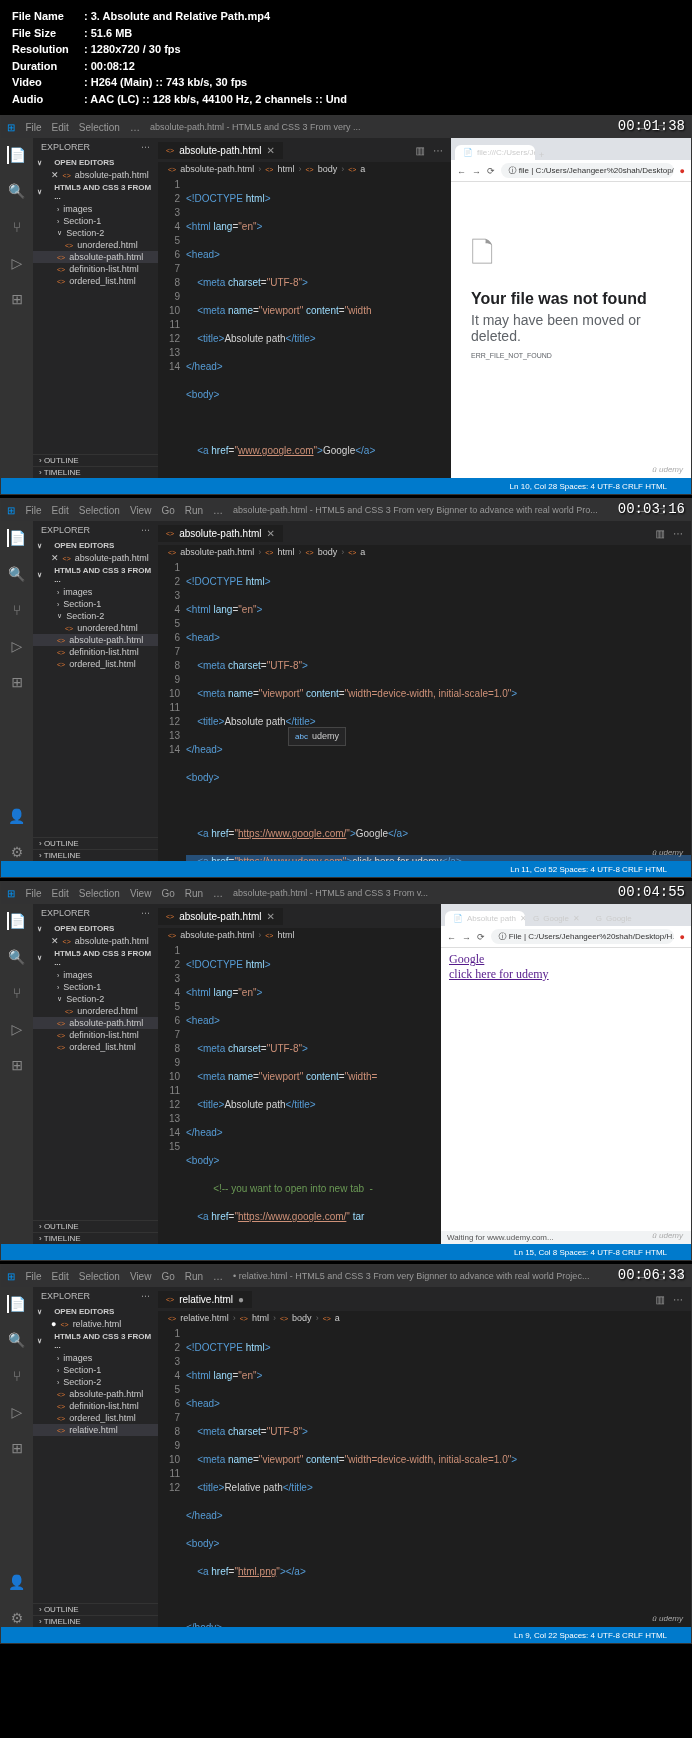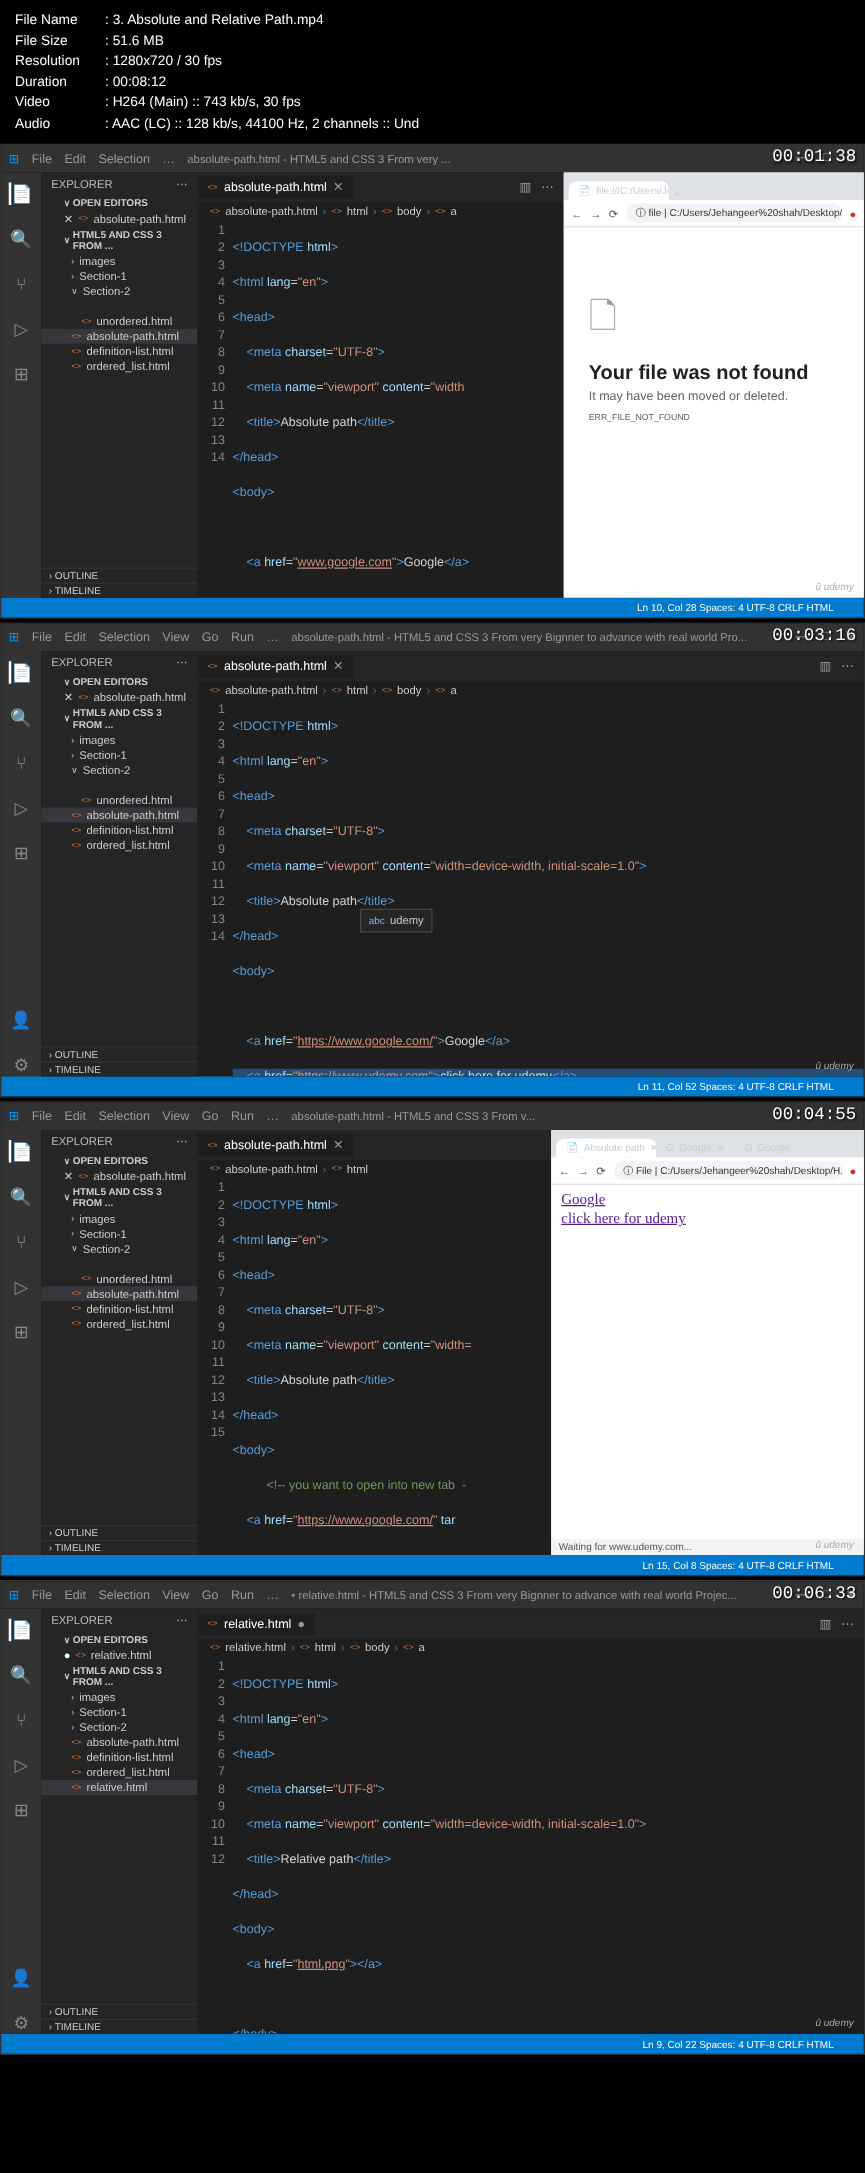--- a/index.html
+++ b/index.html
@@ -1,34 +1,34 @@
 <!DOCTYPE html>
 <html><head>
 <meta charset="utf-8">
 <style>
 * { margin: 0; padding: 0; box-sizing: border-box; font-family: 'Segoe UI', Arial, sans-serif; }
 body { background: #000; color: #ccc; width: 692px; }
-.file-info { background: #000; color: #fff; padding: 8px 12px; font-size: 11px; font-weight: normal; line-height: 1.5; }
+.file-info { background: #000; color: #fff; padding: 8px 12px; font-size: 11px; font-weight: bold; line-height: 1.5; }
 .file-info span.label { display: inline-block; width: 72px; }
 .shot { position: relative; margin-bottom: 3px; border: 1px solid #333; }
 .titlebar { background: #323233; height: 22px; display: flex; align-items: center; padding: 0 6px; font-size: 10px; color: #999; }
 .titlebar .menu-item { margin-right: 10px; cursor: pointer; }
 .titlebar .title-text { flex: 1; font-size: 9px; overflow: hidden; white-space: nowrap; }
 .titlebar .win-btns { display: flex; gap: 12px; font-size: 10px; }
 .main-area { display: flex; height: 340px; background: #1e1e1e; }
 .activity-bar { width: 32px; background: #333333; display: flex; flex-direction: column; align-items: center; padding-top: 8px; gap: 18px; }
 .activity-bar .icon { width: 18px; height: 18px; color: #888; display: flex; align-items: center; justify-content: center; font-size: 14px; }
 .activity-bar .icon.active { color: #fff; border-left: 2px solid #fff; margin-left: -2px; padding-left: 2px; }
 .sidebar { width: 125px; background: #252526; font-size: 9px; color: #ccc; overflow: hidden; }
 .sidebar-header { padding: 4px 8px; color: #bbb; font-size: 9px; display: flex; justify-content: space-between; }
-.sidebar-section-title { padding: 2px 18px; font-weight: bold; font-size: 8px; display: flex; align-items: center; gap: 2px; }
+.sidebar-section-title { padding: 2px 4px; font-weight: bold; font-size: 8px; display: flex; align-items: center; gap: 12px; }
 .sidebar-item { padding: 1px 4px 1px 18px; font-size: 9px; color: #ccc; display: flex; align-items: center; gap: 4px; white-space: nowrap; overflow: hidden; }
 .sidebar-item.active { background: #37373d; }
 .sidebar-item.indent1 { padding-left: 24px; }
-.sidebar-item.indent2 { padding-left: 32px; margin-top: 12px; }
+.sidebar-item.indent2 { padding-left: 32px; }
 .file-icon-html { color: #e37933; font-size: 7px; }
 .chevron { font-size: 7px; }
 .editor-area { flex: 1; display: flex; flex-direction: column; background: #1e1e1e; min-width: 0; }
 .tabs { background: #252526; height: 24px; display: flex; align-items: center; }
 .tab { background: #1e1e1e; padding: 3px 8px; font-size: 10px; color: #fff; display: flex; align-items: center; gap: 5px; }
 .tab .close { color: #999; font-size: 10px; }
 .tab-actions { margin-left: auto; display: flex; gap: 8px; padding-right: 8px; color: #999; font-size: 10px; }
 .breadcrumbs { padding: 2px 10px; font-size: 9px; color: #999; display: flex; align-items: center; gap: 4px; }
 .breadcrumbs .bc-item { color: #ccc; }
 .breadcrumbs .bc-sep { color: #666; }
@@ -47,21 +47,21 @@
 .comment { color: #6a9955; margin-left: 16px; }
 .browser-pane { width: 240px; background: #fff; display: flex; flex-direction: column; font-size: 9px; }
 .browser-tabs-row { background: #dee1e6; height: 22px; display: flex; align-items: flex-end; padding: 0 4px; }
 .browser-tab { background: #fff; padding: 3px 8px; font-size: 8px; border-radius: 6px 6px 0 0; display: flex; align-items: center; gap: 4px; max-width: 80px; overflow: hidden; white-space: nowrap; }
 .browser-tab.inactive { background: transparent; }
 .browser-addr { background: #fff; height: 22px; display: flex; align-items: center; padding: 0 6px; gap: 6px; border-bottom: 1px solid #ddd; font-size: 9px; color: #555; }
 .browser-addr .url-bar { flex: 1; background: #f1f3f4; border-radius: 10px; padding: 2px 8px; font-size: 8px; color: #333; overflow: hidden; white-space: nowrap; }
 .browser-content { flex: 1; background: #fff; padding: 20px; color: #333; }
 .error-icon { font-size: 28px; color: #999; margin-bottom: 10px; }
 .browser-content h3 { font-size: 16px; color: #202124; margin-bottom: 4px; }
-.browser-content p { font-size: 10px; color: #5f6368; margin-bottom: 8px; }
+.browser-content p { font-size: 14px; color: #5f6368; margin-bottom: 8px; }
 .browser-content .err-code { font-size: 7px; color: #5f6368; }
 .browser-content a { color: #551a8b; text-decoration: underline; display: block; font-size: 12px; font-family: 'Times New Roman', serif; }
 .status-bar { background: #007acc; height: 16px; font-size: 8px; color: #fff; display: flex; align-items: center; padding: 0 24px; justify-content: space-between; }
 .timestamp { position: absolute; top: 2px; right: 6px; color: #fff; font-family: 'Courier New', monospace; font-size: 14px; text-shadow: 1px 1px 2px #000; z-index: 10; }
 .autocomplete { position: absolute; background: #252526; border: 1px solid #454545; font-size: 9px; padding: 1px 6px; color: #ccc; margin-top: 12px; }
 .autocomplete .ac-icon { color: #75beff; margin-right: 4px; font-size: 8px; }
 .udemy-logo { position: absolute; bottom: 20px; right: 8px; color: #aaa; font-size: 8px; font-style: italic; }
 .outline-section { position: absolute; bottom: 16px; left: 32px; width: 125px; background: #252526; font-size: 8px; color: #ccc; }
 .outline-section div { padding: 1px 6px; border-top: 1px solid #333;}
 </style>

